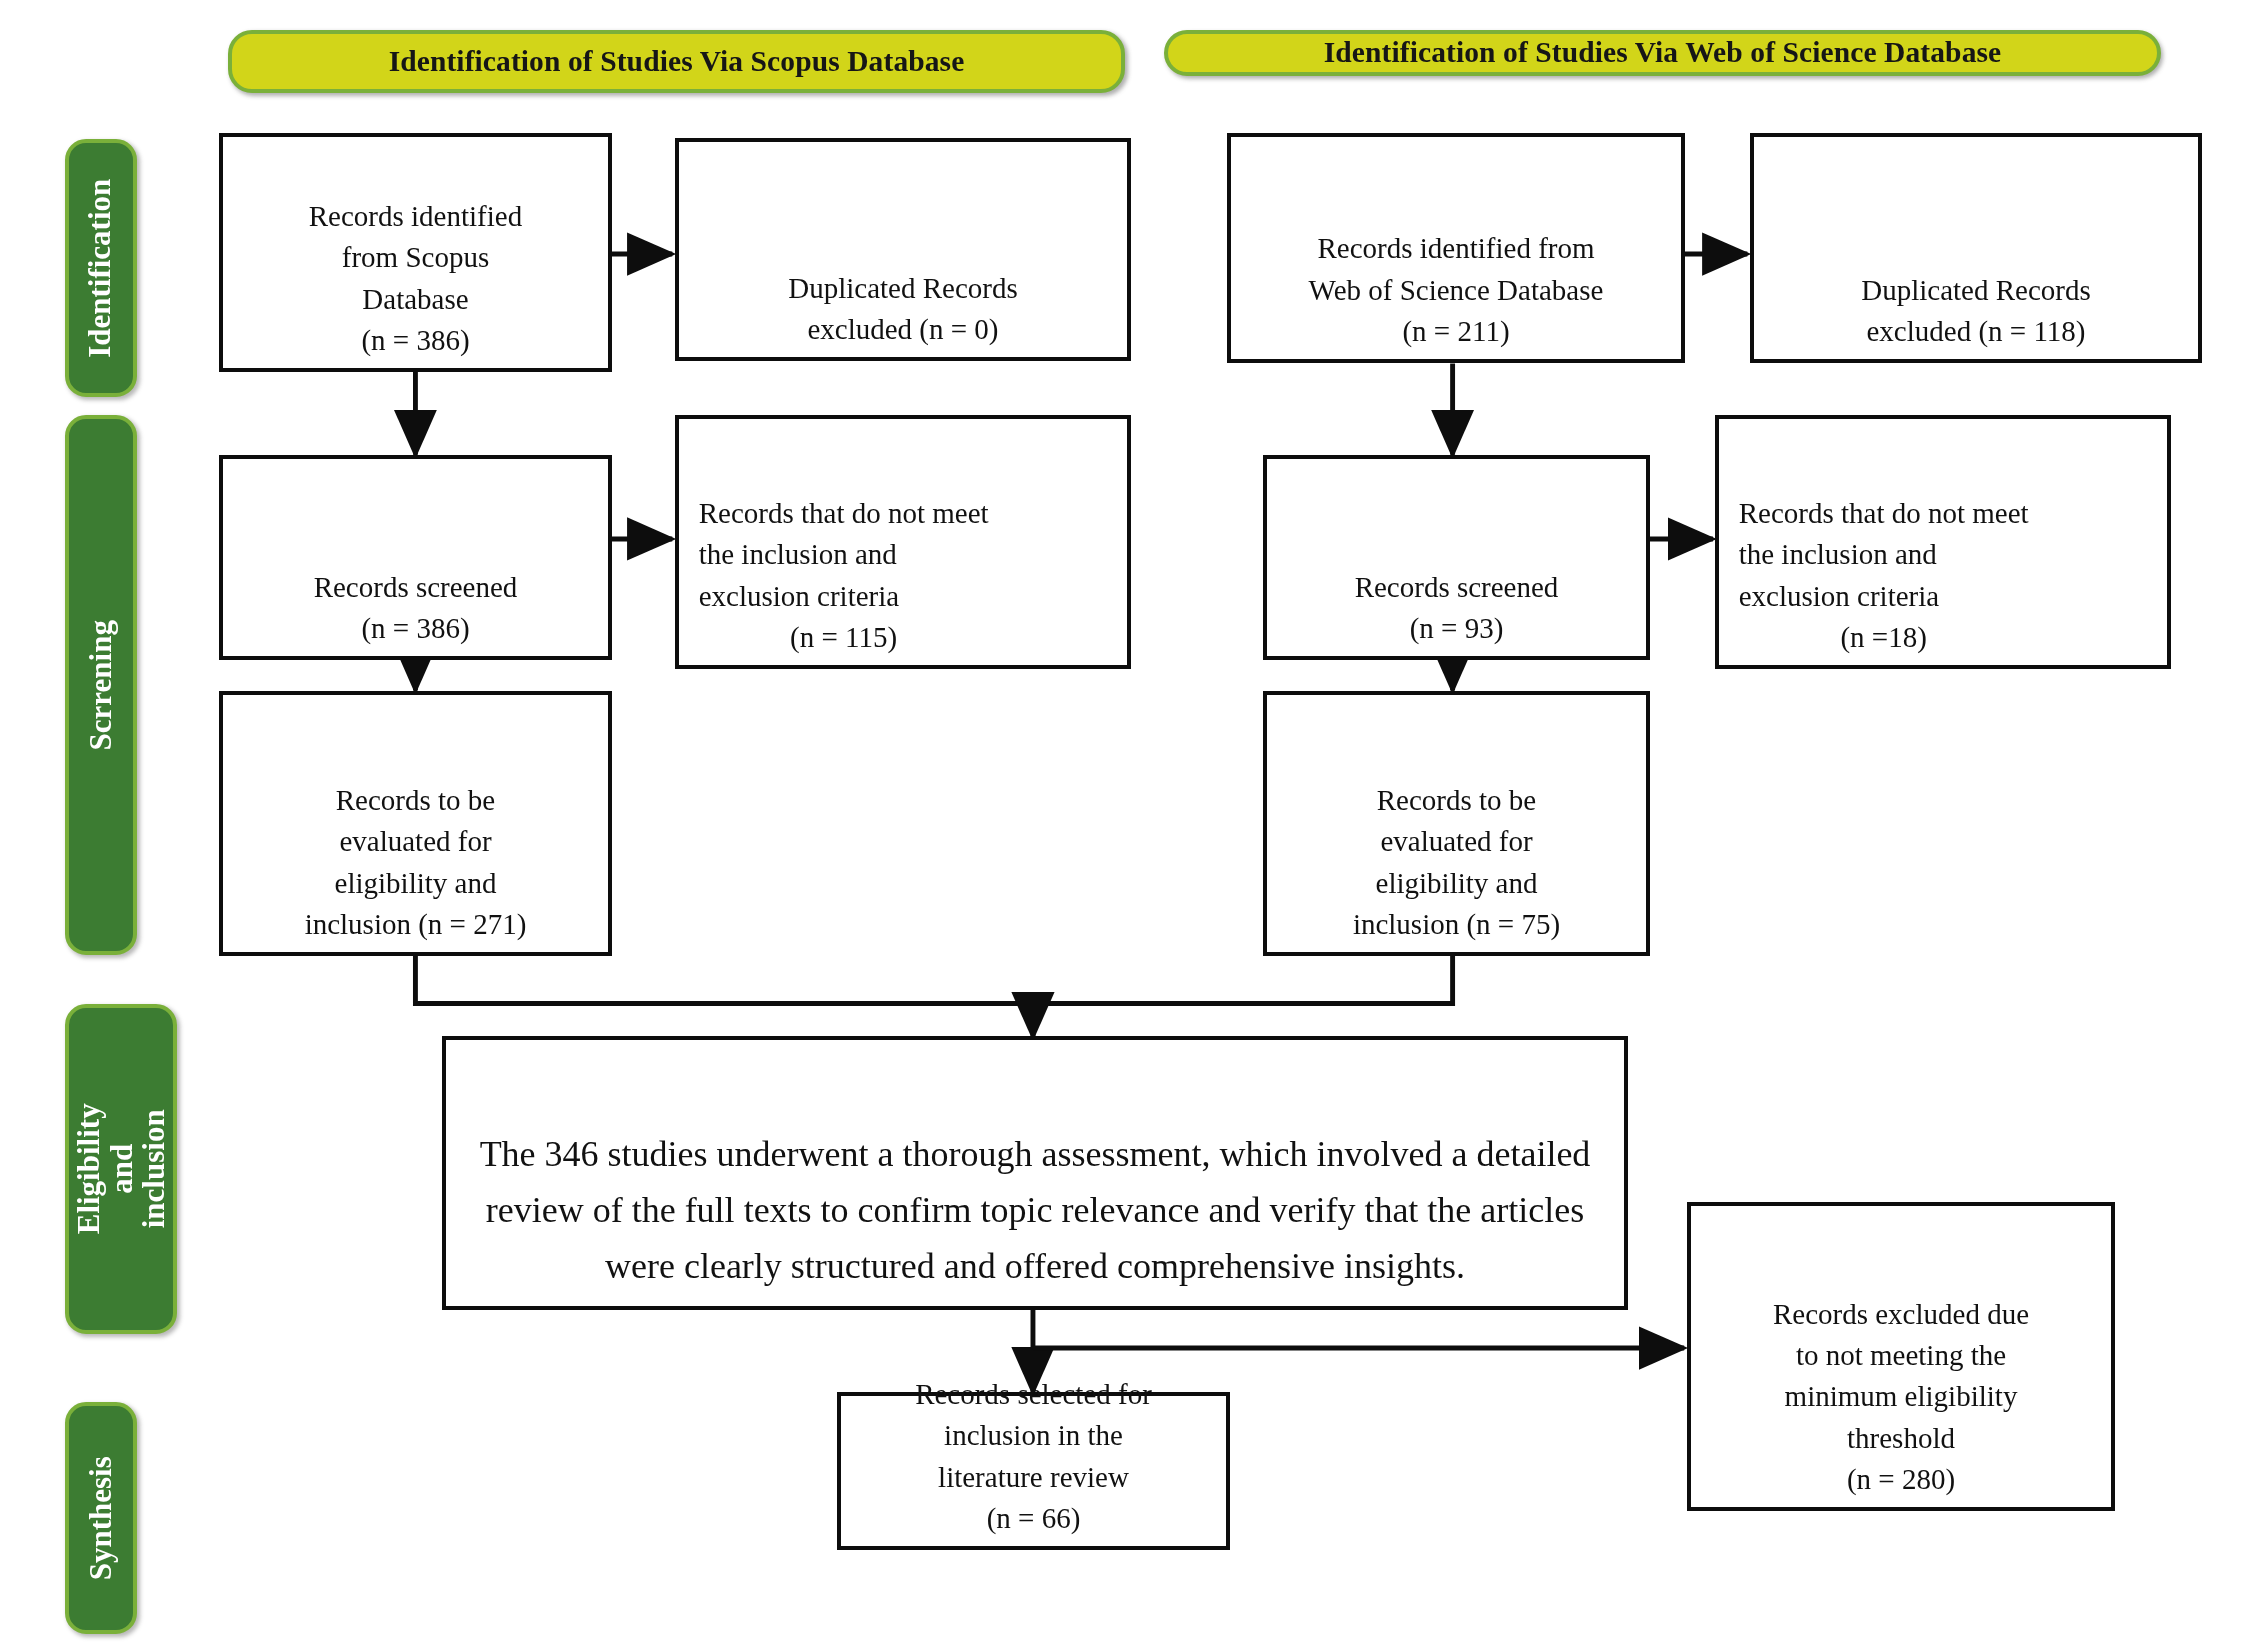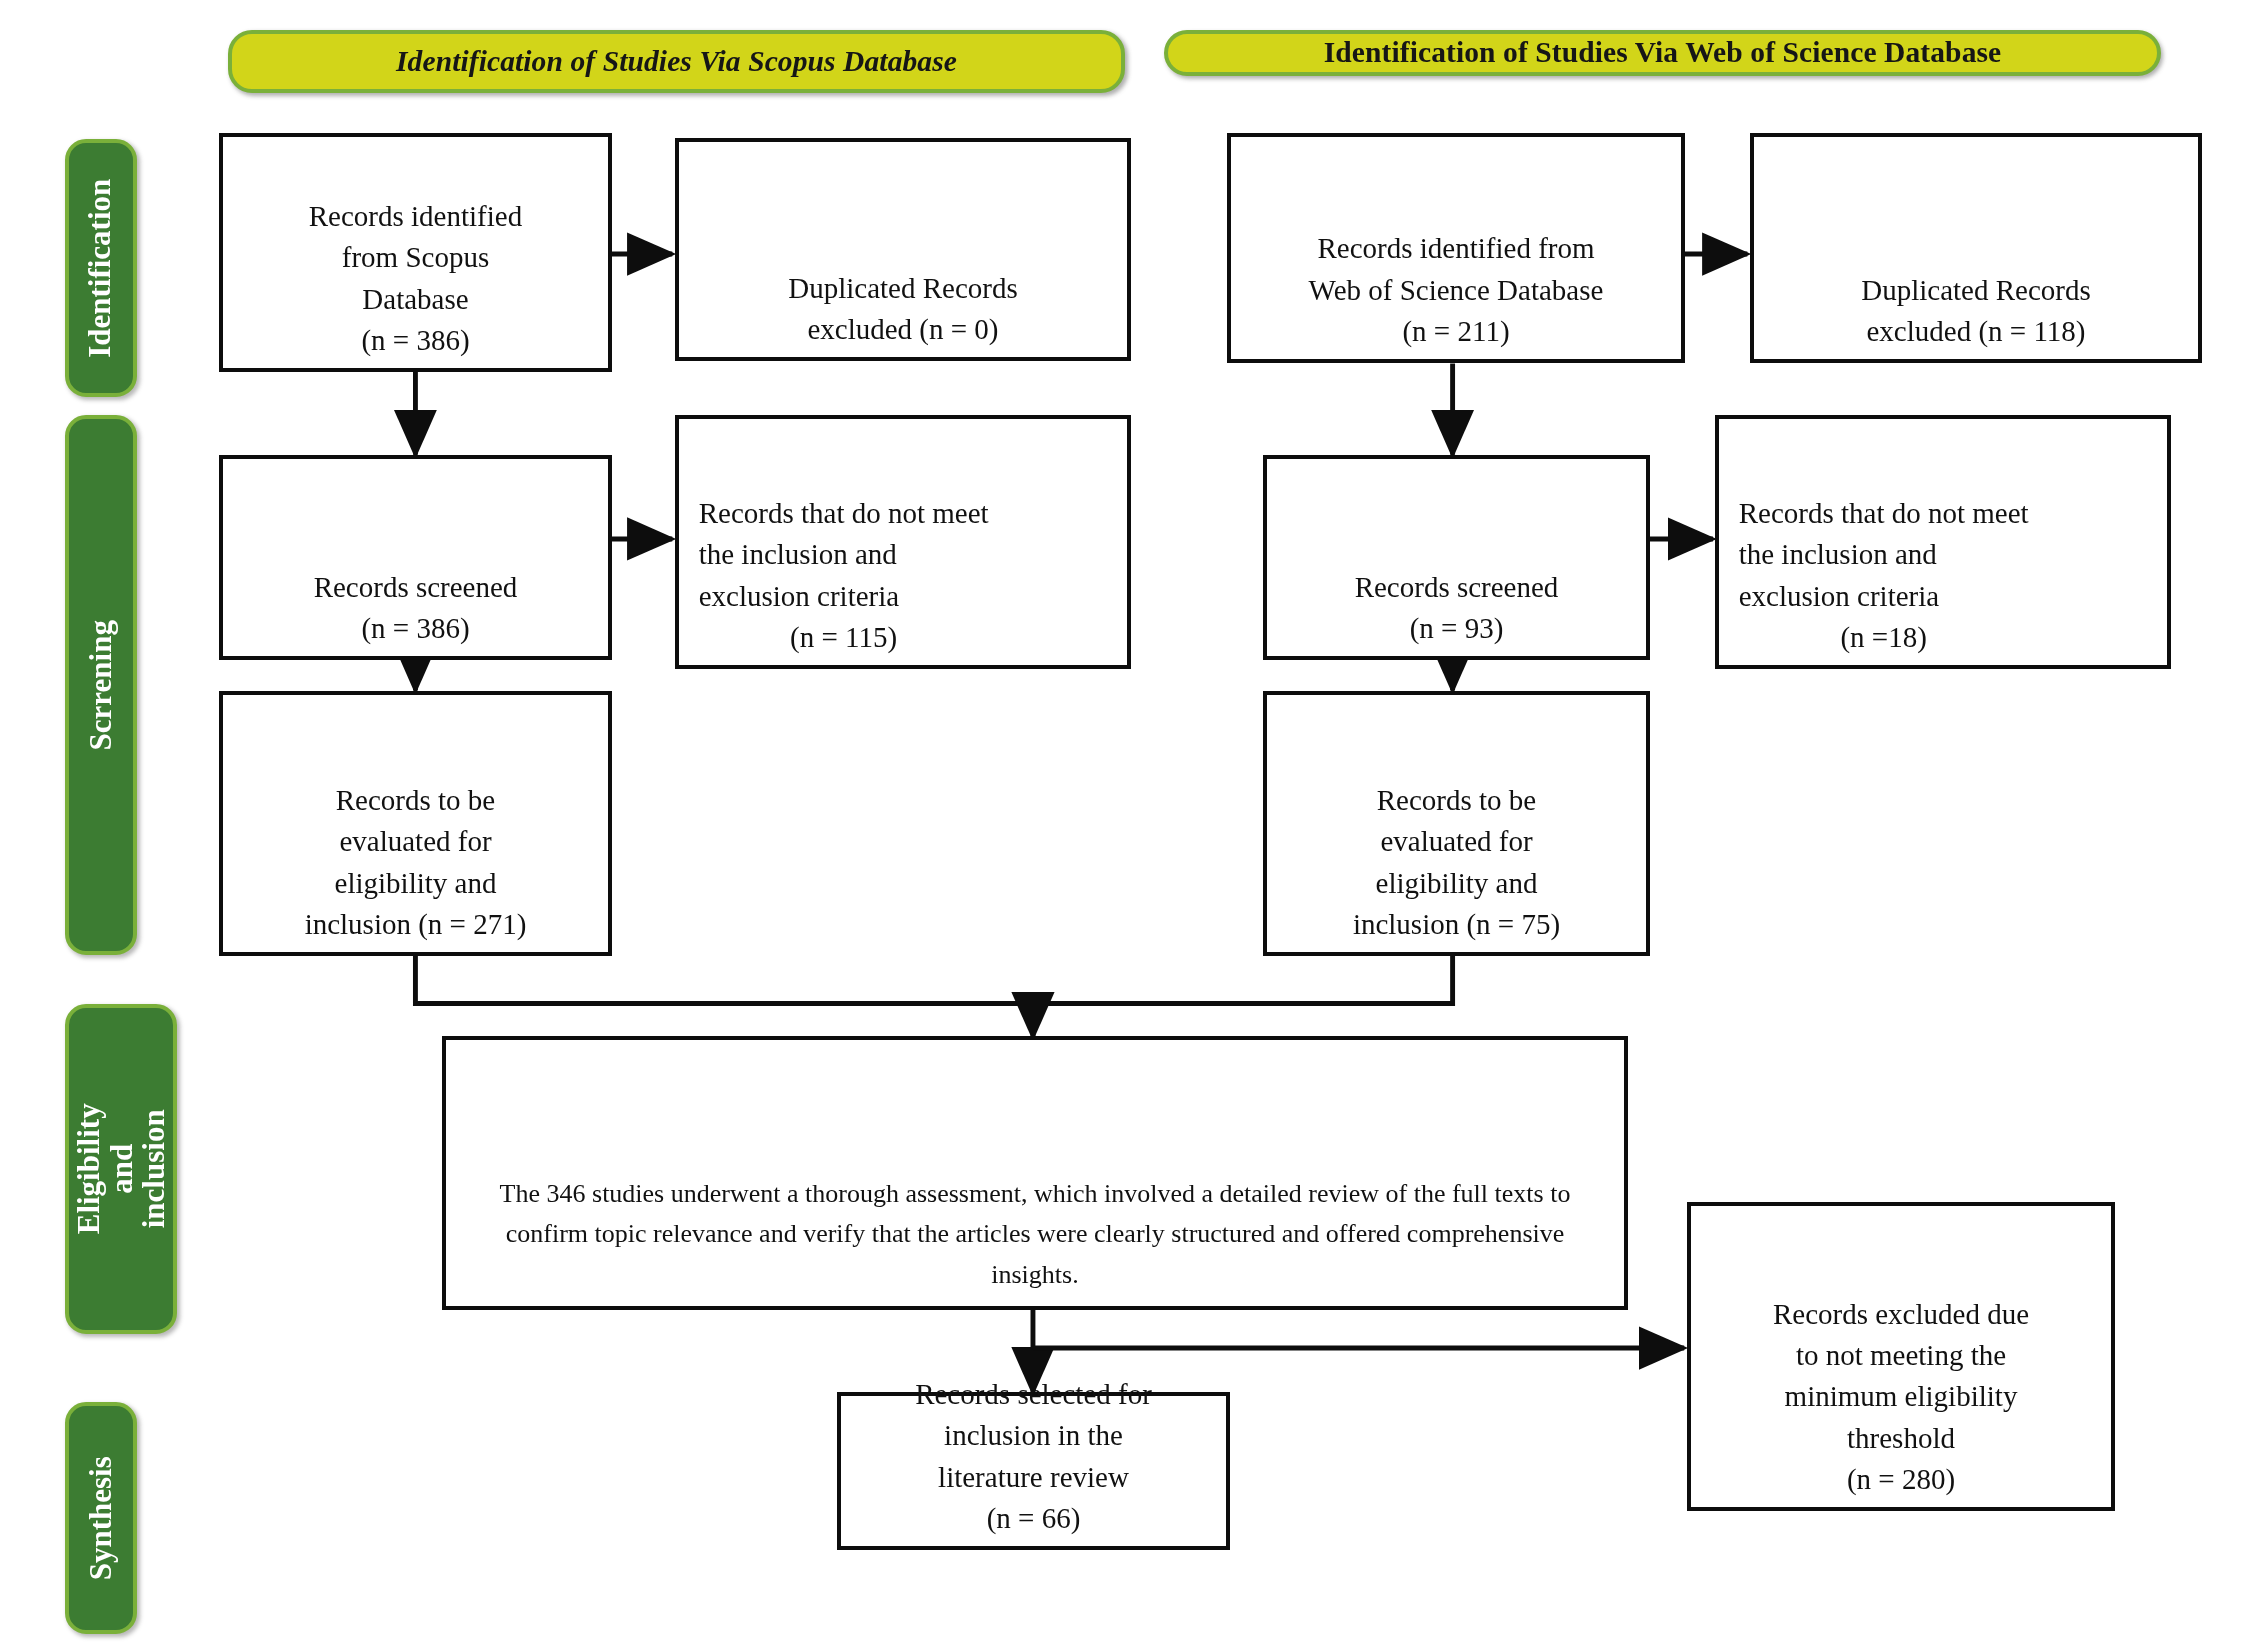--- a/index.html
+++ b/index.html
@@ -72,21 +72,21 @@
     font-size: 29px;
     line-height: 1.42;
     text-align: center;
     padding: 7px 12.6px;
   }
   .node.left-align {
     text-align: left;
     justify-content: flex-start;
   }
   .node.para {
-    font-size: 26px;
+    font-size: 36px;
     line-height: 1.55;
     padding: 11.2px 28px;
   }
   .node .nline { display: block; }
   .node .ncenter { display: block; text-align: center; }
   
   #wires {
     position: absolute;
     left: 0;
     top: 0;
@@ -127,21 +127,21 @@
       <path d="M592,1362 L592,1430 L1472,1430"></path>
       <path d="M2070,1362 L2070,1430 L1472,1430"></path>
       <line x1="1472" y1="1430" x2="1472" y2="1478" marker-end="url(#ah)"></line>
 
       <line x1="1472" y1="1866" x2="1472" y2="1984" marker-end="url(#ah)"></line>
 
       <path d="M1472,1921 L2400,1921" marker-end="url(#ah)"></path>
     </g>
   </svg>
 
-  <div class="banner" style="left:228px; top:29.5px; width:897px; height:63px;font-style:italic;">
+  <div class="banner" style="left:228px; top:29.5px; width:897px; height:63px;">
     <span>Identification of Studies Via Scopus Database</span>
   </div>
 
   <div class="banner" style="left:1164px; top:29.5px; width:997px; height:46px;">
     <span>Identification of Studies Via Web of Science  Database</span>
   </div>
 
   <div class="stage-tab" style="left:65px; top:139px; width:72px; height:258px;">
     <span class="vtext">Identification</span>
   </div>

